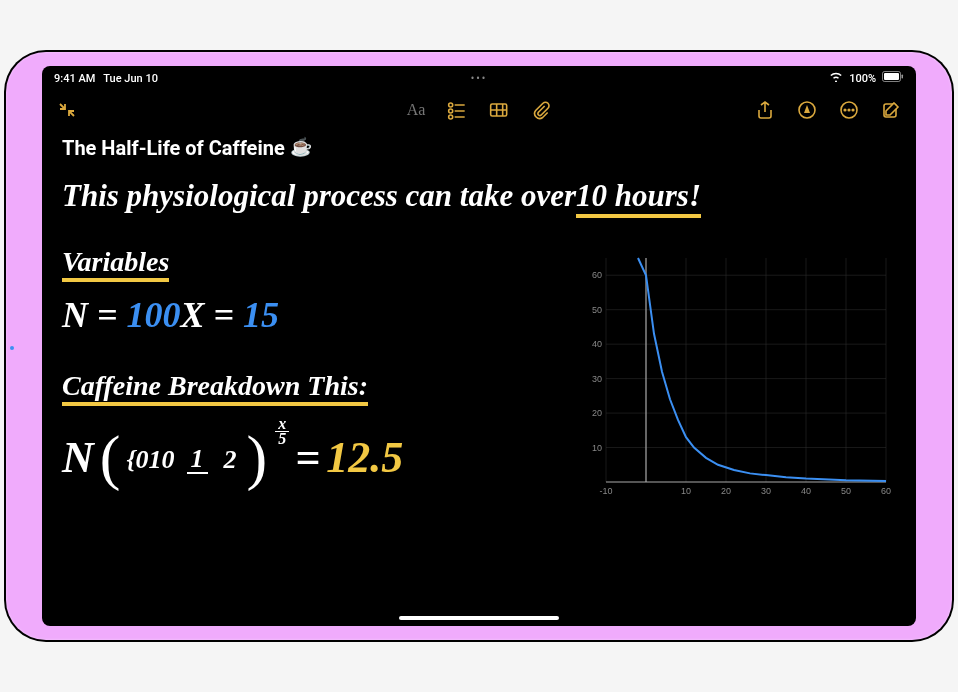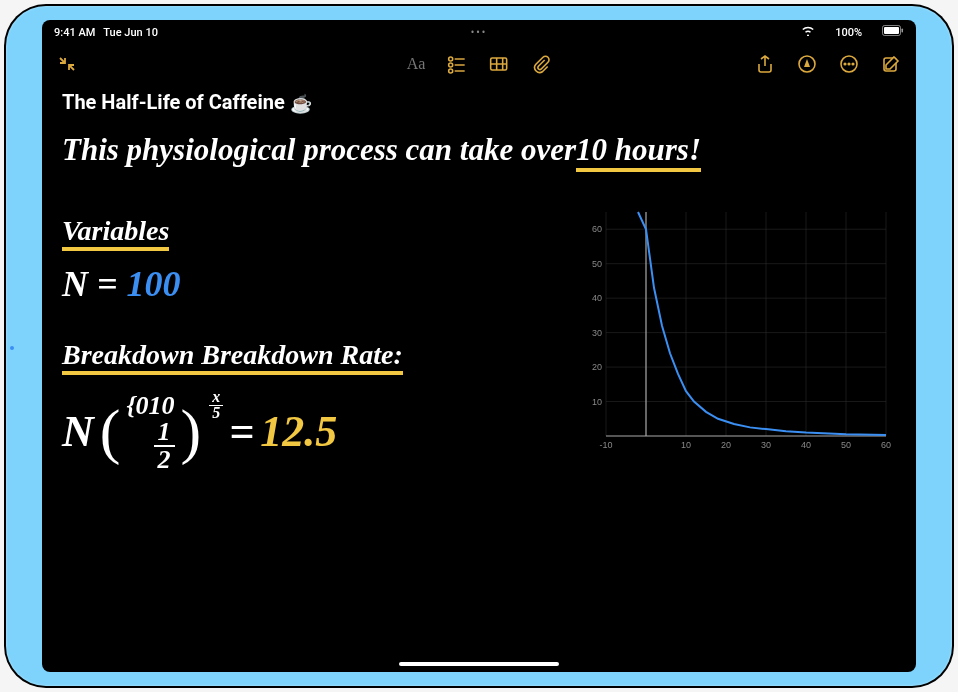--- a/index.html
+++ b/index.html
@@ -7,22 +7,22 @@
       width: 958px;
       height: 692px;
       background: #f5f5f5;
       display: flex;
       align-items: center;
       justify-content: center;
       font-family: -apple-system, BlinkMacSystemFont, "Segoe UI", Roboto, sans-serif;
     }
     .ipad-frame {
       width: 946px;
-      height: 680px;
-      background: #7dd3fc;
+      height: 588px;
+      background: #f0abfc;
       border-radius: 40px;
       padding: 14px 36px;
       position: relative;
       box-shadow: 0 0 0 2px #000, inset 0 0 2px 1px rgba(255,255,255,0.2);
     }
     .screen {
       width: 100%;
       height: 100%;
       background: #000;
       border-radius: 8px;
@@ -45,21 +45,21 @@
       left: 50%;
       transform: translateX(-50%);
       color: #888;
       letter-spacing: 2px;
       font-size: 10px;
     }
     .status-right {
       margin-left: auto;
       display: flex;
       align-items: center;
-      gap: 20px;
+      gap: 6px;
     }
     .wifi-icon, .battery-icon { display: inline-block; }
     
     .toolbar {
       height: 40px;
       display: flex;
       align-items: center;
       padding: 0 14px;
     }
     .tb-left, .tb-center, .tb-right { display: flex; align-items: center; gap: 20px; }
@@ -77,21 +77,21 @@
     .tb-btn svg { width: 20px; height: 20px; }
     
     .note-header {
       padding: 6px 20px 10px 20px;
       color: #fff;
     }
     .note-title {
       font-size: 20px;
       font-weight: 700;
       display: flex;
-      align-items: flex-end;
+      align-items: flex-start;
       gap: 6px;
     }
     .note-sub {
       font-size: 12px;
       color: #bbb;
       margin-top: 4px;
     }
     .handwritten-area {
       padding: 6px 24px 20px 20px;
       position: relative;
@@ -111,21 +111,21 @@
       padding-bottom: 0;
     }
     .hw-section-title {
       font-family: "Comic Sans MS", "Segoe Script", cursive;
       color: #fff;
       font-size: 28px;
       font-weight: 700;
       font-style: italic;
       border-bottom: 4px solid #f2c843;
       display: inline-block;
-      margin-top: 43px;
+      margin-top: 28px;
     }
     .variables-row {
       display: flex;
       margin-top: 12px;
       align-items: baseline;
     }
     .hw-eq {
       font-family: "Comic Sans MS", "Segoe Script", cursive;
       font-size: 36px;
       font-weight: 700;
@@ -140,26 +140,27 @@
       gap: 6px;
       margin-top: 16px;
       font-family: "Comic Sans MS", "Segoe Script", cursive;
       font-size: 44px;
       font-weight: 700;
       font-style: italic;
       color: #fff;
     }
     .fraction {
       display: inline-flex;
-      flex-direction: column;
-      align-items: flex-end;
+      flex-direction: row;
+      align-items: center;
       font-size: 26px;
       line-height: 1;
       position: relative;
       top: 2px;
+      gap: 12px;
     }
     .fraction .num { border-bottom: 2px solid #fff; padding: 0 4px; }
     .fraction .den { padding: 0 4px; }
     .exponent {
       display: inline-flex;
       flex-direction: column;
       align-items: center;
       font-size: 16px;
       line-height: 0.9;
       position: relative;
@@ -304,23 +305,26 @@
     <div class="handwritten-area">
       <div>
         <span class="hw-line1">This physiological process can take over </span><span class="hw-line1 underline-yellow">10 hours!</span>
       </div>
 
       <div class="hw-section-title">Variables</div>
       <div class="variables-row">
         <div class="hw-eq">
           <span>N = </span><span class="blue-val">100</span>
         </div>
-      </div>
-
-      <div class="hw-section-title" style="margin-top:34px;">Breakdown Breakdown Rate:</div>
+        <div class="hw-eq">
+          <span>X = </span><span class="blue-val">15</span>
+        </div>
+      </div>
+
+      <div class="hw-section-title" style="margin-top:34px;">Caffeine Breakdown This:</div>
       <div class="breakdown-formula">
         <span>N</span>
         <span class="paren">(</span>
         <span class="fraction">
 {010            <span class="num">1</span>
             <span class="den">2</span>
         </span>
         <span class="paren">)</span>
         <span class="exponent">
             <span class="num">x</span>

